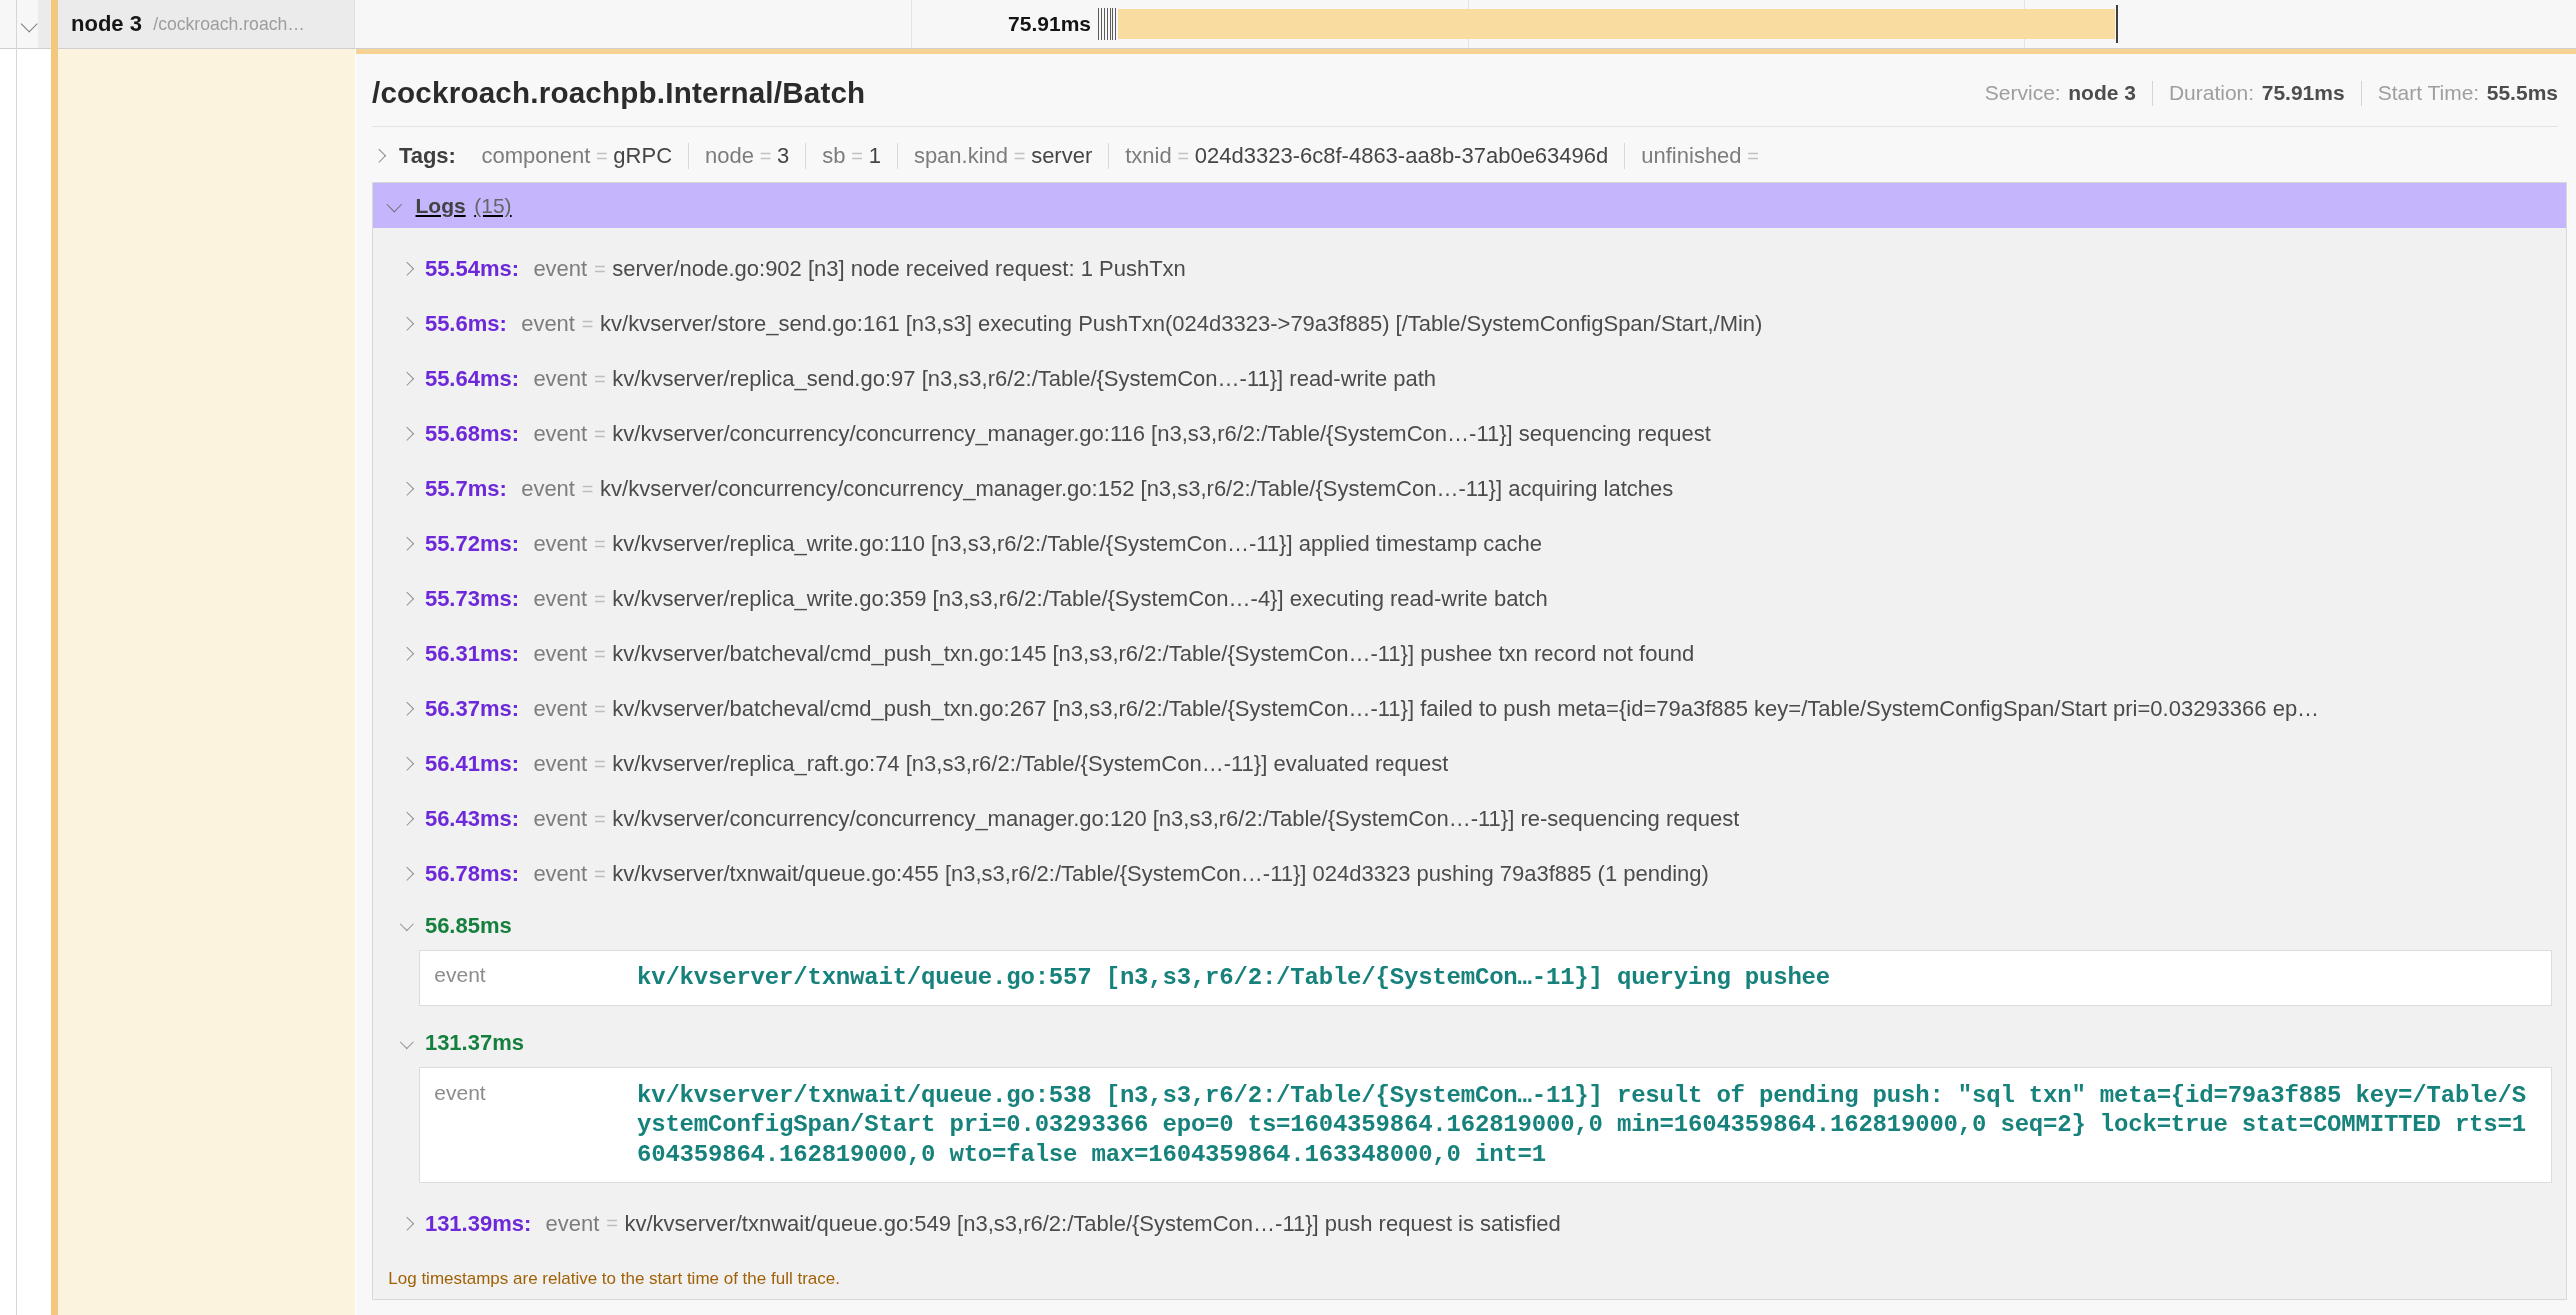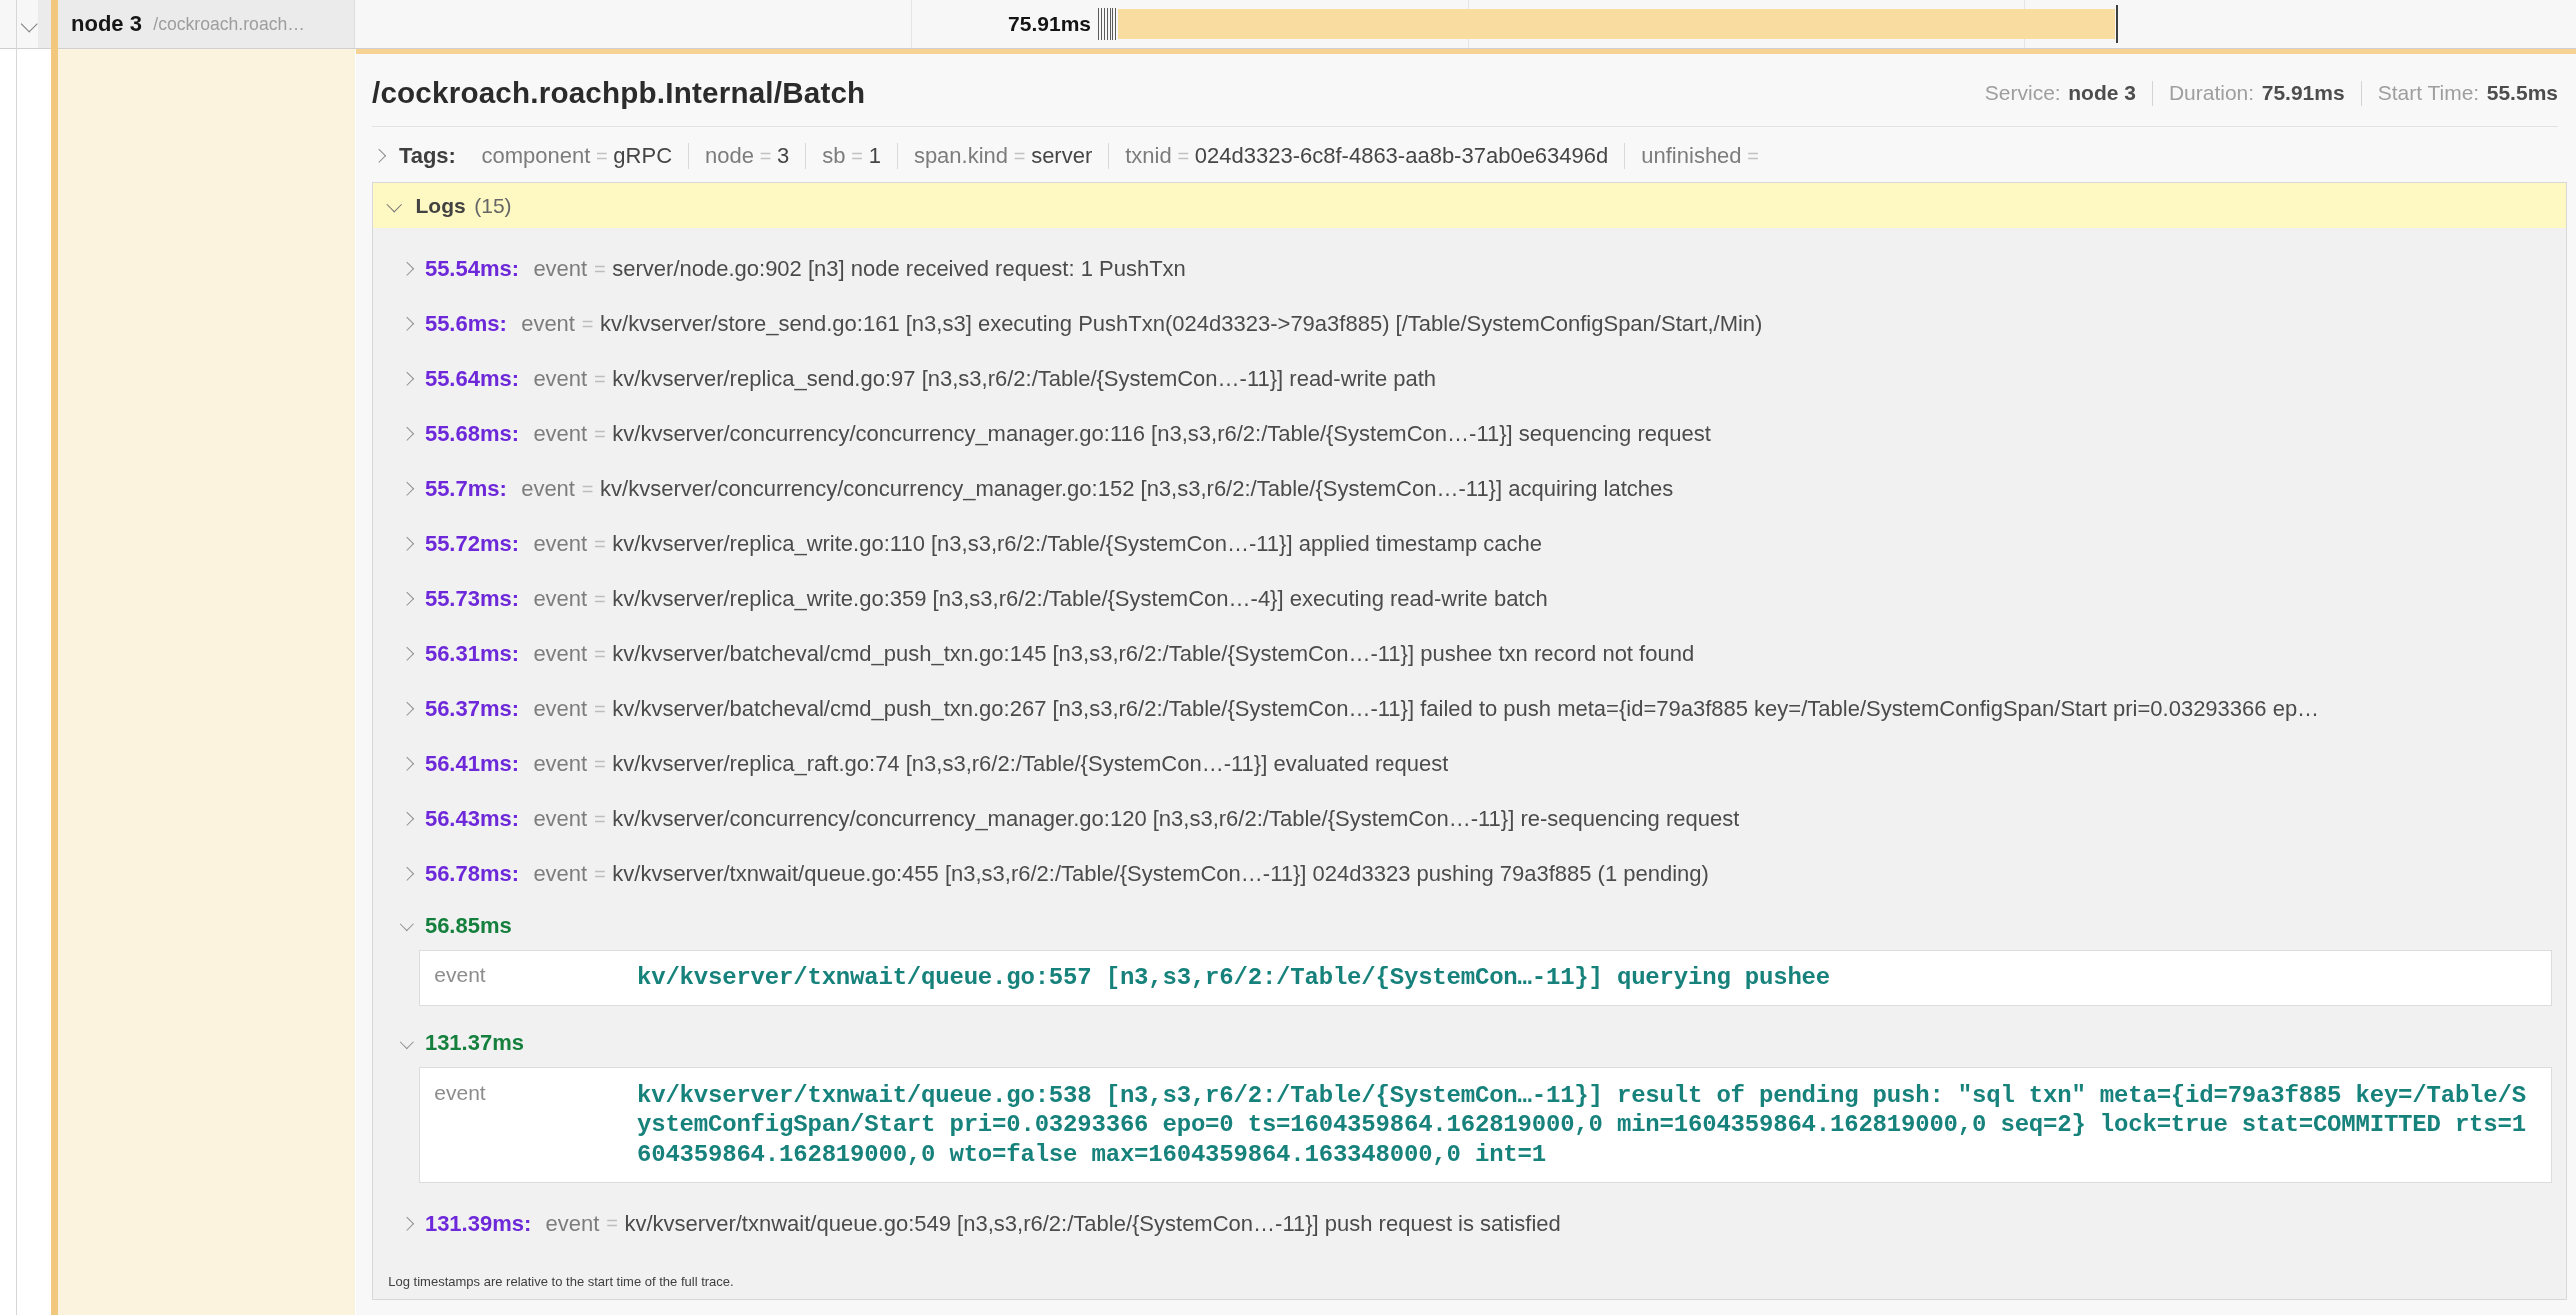--- a/index.html
+++ b/index.html
@@ -38,37 +38,37 @@
   .tags-row{display:flex;align-items:center;padding:16px 0 12.4px 18px;font-size:22px;cursor:pointer;}
   .tags-row .chev{width:8.6px;height:8.6px;border-color:#8a8a8a;margin-right:15.3px;}
   .tags-label{font-weight:700;color:#3f3f3f;margin-right:9.5px;}
   .tag{padding:0 16px;border-right:1px solid #d9d9d9;white-space:nowrap;}
   .tag:last-child{border-right:none;}
   .tag-key{color:#7c7c7c;}
   .tag-eq{color:#c2c2c2;margin:0 5.7px;font-size:20px;}
   .tag-val{color:#454545;}
   
   .logs-box{margin:1px 9.5px 15.3px 16px;flex:1;background:#f1f1f1;border:1px solid #d8d8d8;position:relative;overflow:hidden;}
-  .logs-header{height:45px;background:#fef9c3;display:flex;align-items:center;padding-left:16px;font-size:21px;cursor:pointer;}
+  .logs-header{height:45px;background:#c4b5fd;display:flex;align-items:center;padding-left:16px;font-size:21px;cursor:pointer;text-decoration:underline;}
   .logs-header .chev{width:9.5px;height:9.5px;border-color:#6e6e6e;margin-right:16px;margin-top:-3.8px;}
   .logs-title{font-weight:700;color:#424242;}
   .logs-count{color:#666666;margin-left:8.6px;}
   .log-list{padding:13.3px 0 0 29px;}
   .log-row{height:55px;display:flex;align-items:center;font-size:22px;white-space:nowrap;overflow:hidden;cursor:pointer;}
   .log-row .chev,.log-exp-header .chev{width:8.6px;height:8.6px;border-color:#8f8f8f;margin-right:13.3px;flex-shrink:0;}
   .log-time{font-weight:700;color:#6d28d9;margin-right:14.3px;flex-shrink:0;}
   .log-field{color:#7d7d7d;flex-shrink:0;}
   .log-eq{color:#bdbdbd;margin:0 6.7px;font-size:20px;flex-shrink:0;}
   .log-msg{color:#4b4b4b;overflow:hidden;}
   .log-exp-header{height:48px;display:flex;align-items:center;font-size:22px;font-weight:700;color:#15803d;cursor:pointer;}
   .log-exp-header .chev{margin-top:-2.9px;}
   .log-exp-box{background:#ffffff;border:1px solid #dcdcdc;margin:0 13.3px 13.3px 17px;display:flex;padding:12.4px 0;}
   .log-exp-field{width:217px;padding-left:14.3px;font-size:21px;color:#8c8c8c;flex-shrink:0;box-sizing:border-box;}
   .log-exp-value{font-family:"Liberation Mono",monospace;font-size:24px;letter-spacing:-0.2px;font-weight:700;color:#16827b;line-height:29.6px;word-break:break-all;padding-right:13px;flex:1;}
-  .logs-footer{position:absolute;bottom:9.5px;left:15.3px;font-size:13px;color:#404040;}
+  .logs-footer{position:absolute;bottom:9.5px;left:15.3px;font-size:17px;color:#a16207;}
 </style>
 </head>
 <body>
 
 <div class="topbar">
   <span class="collapse-chev"><i class="chev down"></i></span>
   <div class="tab">
     <span class="tab-service">node 3</span>
     <span class="tab-op">/cockroach.roach…</span>
   </div>

